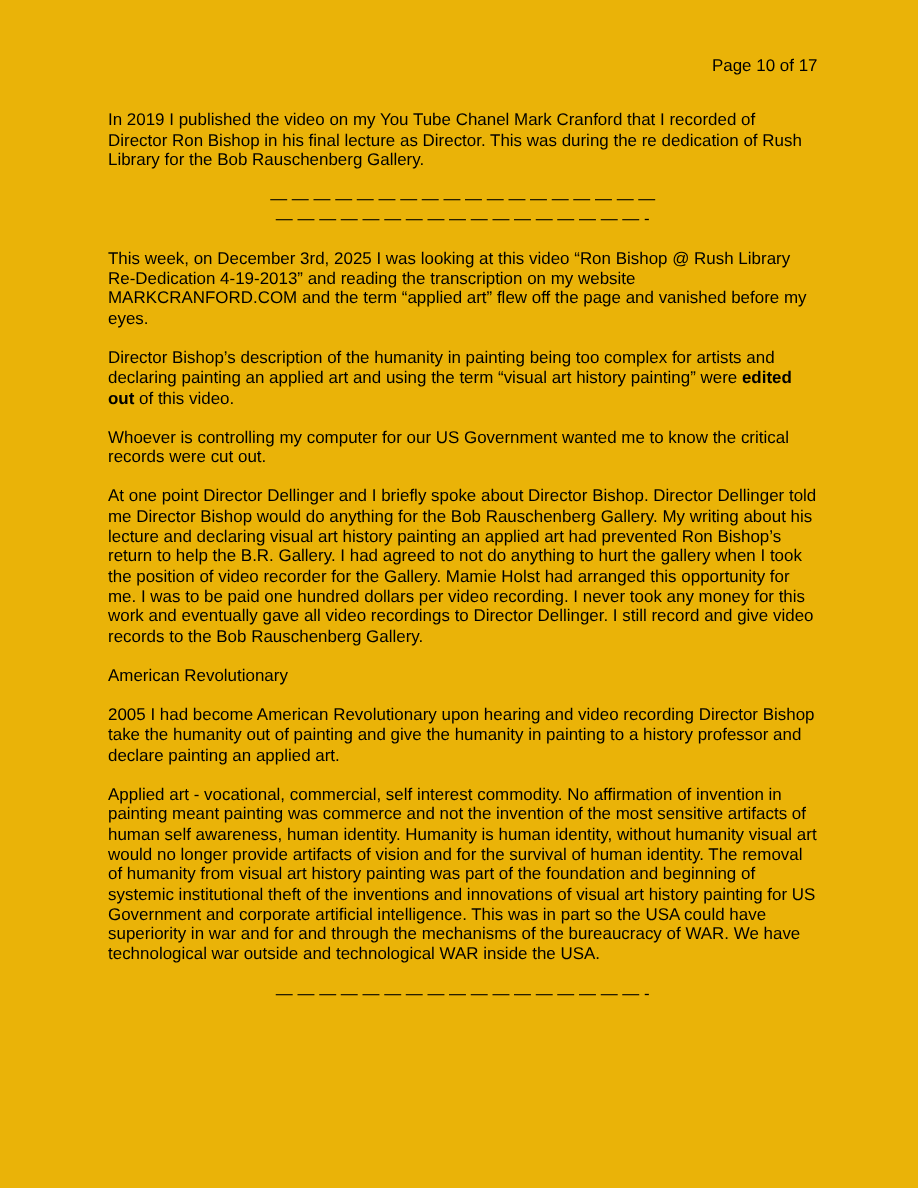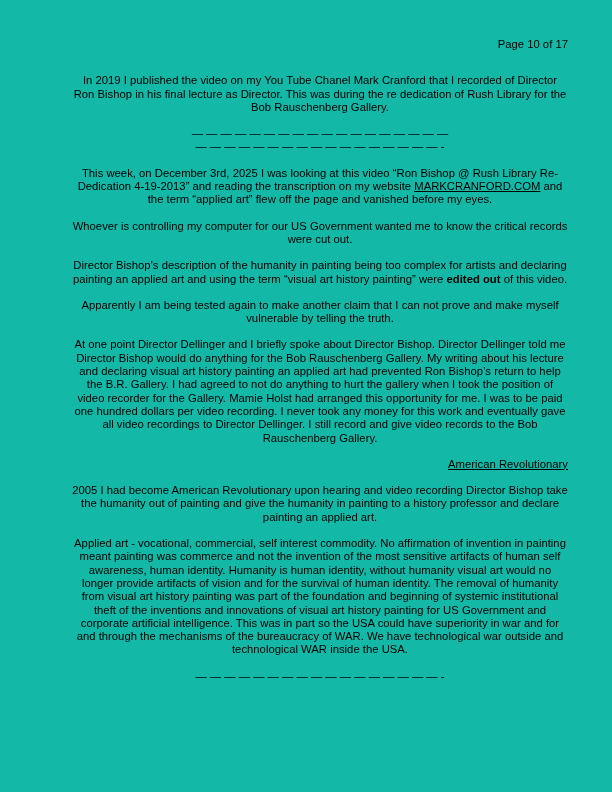--- a/index.html
+++ b/index.html
@@ -4,52 +4,50 @@
 <style>
   html, body {
     margin: 0;
     padding: 0;
     background: #ffffff;
   }
   .page {
     position: relative;
     width: 612px;
     height: 792px;
-    background: #14b8a6;
+    background: #eab308;
     box-sizing: border-box;
-    padding: 38px 44px 0 72px;
+    padding: 38px 67px 0 72px;
     font-family: "Liberation Sans", sans-serif;
     font-size: 11.3px;
     line-height: 13.3px;
     color: #000000;
     overflow: hidden;
   }
   .page-header {
     text-align: right;
     margin: 0 0 23px 0;
   }
   .para {
     margin: 0 0 13px 0;
-    text-align: center;
+    text-align: left;
   }
   .center {
-    text-align: right;
-    text-decoration: underline;
+    text-align: left;
   }
   .divider-block {
     margin: 0 0 13px 0;
   }
   .divider-line,
   .divider-title {
     text-align: center;
     margin: 0;
     white-space: nowrap;
   }
   .doc-link {
-    text-decoration: underline;
     color: #000000;
     cursor: pointer;
   }
   .bold-run {
     font-weight: bold;
   }
 </style>
 </head>
 <body>
 
@@ -59,25 +57,24 @@
 
   <p class="para">In 2019 I published the video on my You Tube Chanel Mark Cranford that I recorded of Director Ron Bishop in his final lecture as Director. This was during the re dedication of Rush Library for the Bob Rauschenberg Gallery.</p>
 
   <div class="divider-block">
     <div class="divider-line">— — — — — — — — — — — — — — — — — —</div>
     <div class="divider-line">— — — — — — — — — — — — — — — — — -</div>
   </div>
 
   <p class="para"><span>This week, on December 3rd, 2025 I was looking at this video “Ron Bishop @ Rush Library Re-Dedication 4-19-2013” and reading the transcription on my website </span><span class="doc-link">MARKCRANFORD.COM</span><span> and the term “applied art” flew off the page and vanished before my eyes.</span></p>
 
+  <p class="para"><span>Director Bishop’s description of the humanity in painting being too complex for artists and declaring painting an applied art and using the term “visual art history painting” were </span><span class="bold-run">edited out</span><span> of this video.</span></p>
+
   <p class="para">Whoever is controlling my computer for our US Government wanted me to know the critical records were cut out.</p>
 
-  <p class="para"><span>Director Bishop’s description of the humanity in painting being too complex for artists and declaring painting an applied art and using the term “visual art history painting” were </span><span class="bold-run">edited out</span><span> of this video.</span></p>
-
-  <p class="para">Apparently I am being tested again to make another claim that I can not prove and make myself vulnerable by telling the truth.</p>
 
   <p class="para">At one point Director Dellinger and I briefly spoke about Director Bishop. Director Dellinger told me Director Bishop would do anything for the Bob Rauschenberg Gallery. My writing about his lecture and declaring visual art history painting an applied art had prevented Ron Bishop’s return to help the B.R. Gallery. I had agreed to not do anything to hurt the gallery when I took the position of video recorder for the Gallery. Mamie Holst had arranged this opportunity for me. I was to be paid one hundred dollars per video recording. I never took any money for this work and eventually gave all video recordings to Director Dellinger. I still record and give video records to the Bob Rauschenberg Gallery.</p>
 
   <p class="para center">American Revolutionary</p>
 
   <p class="para">2005 I had become American Revolutionary upon hearing and video recording Director Bishop take the humanity out of painting and give the humanity in painting to a history professor and declare painting an applied art.</p>
 
 
   <p class="para">Applied art - vocational, commercial, self interest commodity. No affirmation of invention in painting meant painting was commerce and not the invention of the most sensitive artifacts of human self awareness, human identity. Humanity is human identity, without humanity visual art would no longer provide artifacts of vision and for the survival of human identity. The removal of humanity from visual art history painting  was part of the foundation and beginning of systemic institutional theft of the inventions and innovations of visual art history painting for US Government and corporate artificial intelligence. This was in part so the USA  could have superiority in war and for and through the mechanisms of the bureaucracy of WAR. We have technological war outside and technological WAR inside the USA.</p>
 

